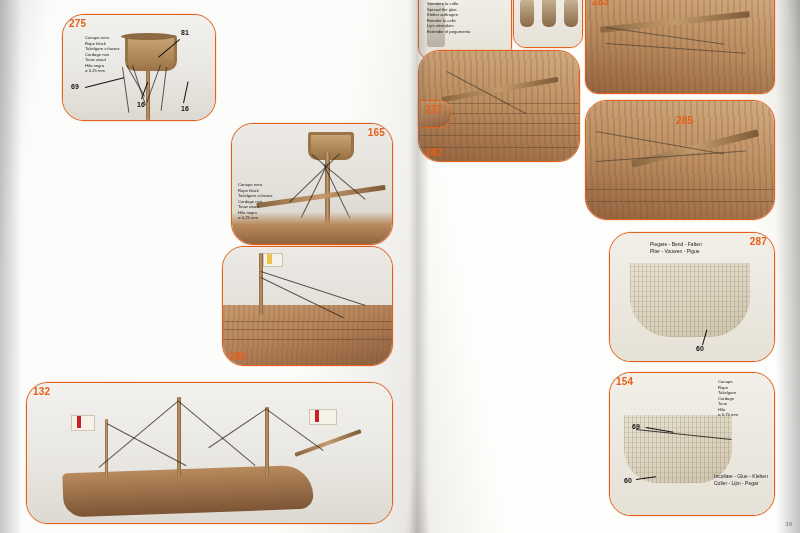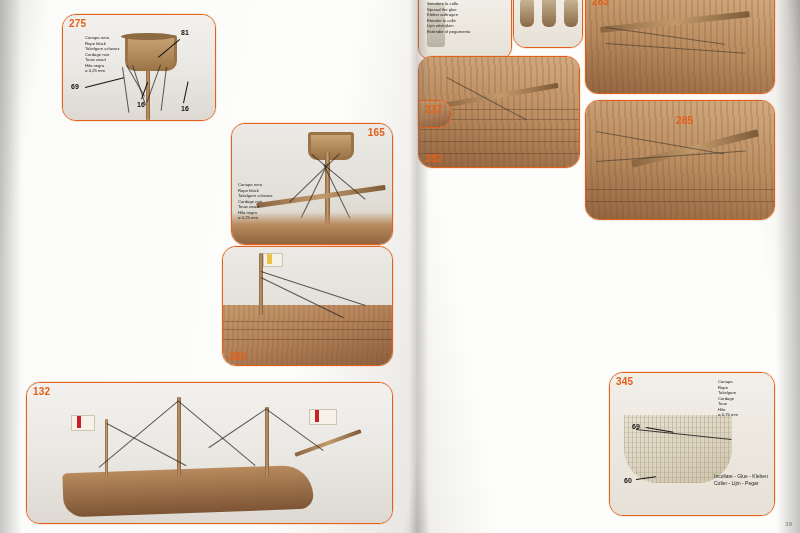--- a/index.html
+++ b/index.html
@@ -15,21 +15,21 @@
   
   .page-left,.page-right{position:absolute;top:0;bottom:0;}
   .page-left{left:0;width:418px;background:linear-gradient(100deg,#e3e3e1 0%,#fbfbf9 10%,#fdfdfb 70%,#e9e7e4 97%,#cfcdc9 100%);}
   .page-right{left:418px;right:0;background:linear-gradient(80deg,#d8d6d2 0%,#f0efec 3%,#fdfdfb 18%,#fdfdfb 82%,#eceae6 97%,#d2d0cc 100%);}
   .gutter{position:absolute;left:409px;top:0;width:20px;height:533px;
     background:linear-gradient(90deg,rgba(0,0,0,0) 0%,rgba(90,85,80,0.22) 45%,rgba(120,115,110,0.25) 55%,rgba(0,0,0,0) 100%);}
   .edge-shadow-l{position:absolute;left:0;top:0;width:22px;height:533px;background:linear-gradient(90deg,rgba(60,60,60,.28),rgba(0,0,0,0));}
   .edge-shadow-r{position:absolute;right:0;top:0;width:24px;height:533px;background:linear-gradient(270deg,rgba(60,60,60,.30),rgba(0,0,0,0));}
 
   
-  .panel{position:absolute;border:1.6px solid #e2601a;border-radius:14px;overflow:hidden;background:#efece6;
+  .panel{position:absolute;border:1.6px solid #e2601a;border-radius:22px;overflow:hidden;background:#efece6;
         box-shadow:0 0 0 .5px rgba(226,96,26,.25);}
   .panel .num{position:absolute;font-weight:bold;color:#e2601a;font-size:10px;z-index:6;letter-spacing:.2px;}
   .num.tl{left:6px;top:3px;}
   .num.tr{right:7px;top:3px;}
   .num.bl{left:6px;bottom:3px;}
 
   .cap{position:absolute;font-size:4.2px;line-height:1.32;color:#1d1d1d;z-index:6;white-space:pre-line;}
   .lbl{position:absolute;font-size:7px;color:#111;z-index:7;font-weight:600;}
   .leader{position:absolute;background:#111;height:1px;transform-origin:0 0;z-index:6;}
 
@@ -175,21 +175,21 @@
   </div>
 
   <div class="panel" style="left:585px;top:-8px;width:188px;height:100px;border-radius:0 0 13px 13px;">
     <div class="ph wood2"></div>
     <div class="mast" style="left:14px;top:26px;width:150px;height:6px;transform:rotate(-6deg);"></div>
     <div class="rope l" style="left:20px;top:34px;width:120px;transform:rotate(8deg);"></div>
     <div class="rope l" style="left:20px;top:50px;width:140px;transform:rotate(4deg);"></div>
     <span class="num tl">283</span>
   </div>
 
-  <div class="panel" style="left:418px;top:56px;width:160px;height:110px;text-decoration:underline;">
+  <div class="panel" style="left:418px;top:50px;width:160px;height:110px;text-decoration:underline;">
     <div class="ph wood2"></div>
     <div class="mast" style="left:22px;top:36px;width:118px;height:5px;transform:rotate(-10deg);"></div>
     <div class="hullline" style="left:0;top:52px;width:160px;"></div>
     <div class="hullline" style="left:0;top:62px;width:160px;"></div>
     <div class="hullline" style="left:0;top:72px;width:160px;"></div>
     <div class="hullline" style="left:0;top:84px;width:160px;"></div>
     <div class="hullline" style="left:0;top:96px;width:160px;"></div>
     <div class="rope l" style="left:28px;top:20px;width:90px;transform:rotate(28deg);"></div>
     <span class="num bl">282</span>
   </div>
@@ -203,27 +203,36 @@
     <div class="ph wood2"></div>
     <div class="mast" style="left:44px;top:44px;width:130px;height:7px;transform:rotate(-14deg);"></div>
     <div class="rope l" style="left:10px;top:30px;width:130px;transform:rotate(10deg);"></div>
     <div class="rope l" style="left:10px;top:60px;width:150px;transform:rotate(-4deg);"></div>
     <div class="hullline" style="left:0;top:88px;width:188px;"></div>
     <div class="hullline" style="left:0;top:100px;width:188px;"></div>
     <span class="num tl" style="left:90px;top:14px;">285</span>
   </div>
 
 
+  <div class="panel" style="left:609px;top:232px;width:164px;height:128px;">
+    <div class="ph tabletop"></div>
+    <div class="sail canvas-cloth" style="left:20px;top:30px;width:120px;height:74px;border-radius:0 0 40px 40px;"></div>
+    <span class="num tr">287</span>
+    <div class="cap" style="left:40px;top:8px;width:96px;font-size:5px;">Piegare - Bend - Falten
+Plier - Vouwen - Pigue</div>
+    <span class="lbl" style="left:86px;top:112px;">60</span>
+    <div class="leader" style="left:92px;top:112px;width:16px;transform:rotate(-74deg);"></div>
+  </div>
 
 
   <div class="panel" style="left:609px;top:372px;width:164px;height:142px;">
     <div class="ph tabletop"></div>
     <div class="sail canvas-cloth" style="left:14px;top:42px;width:108px;height:68px;border-radius:0 0 34px 34px;"></div>
     <div class="rope" style="left:26px;top:56px;width:96px;transform:rotate(6deg);opacity:.9;"></div>
-    <span class="num tl">345</span>
+    <span class="num tl">154</span>
     <div class="cap" style="left:108px;top:6px;width:48px;">Canapa
 Rope
 Takelgarn
 Cordage
 Toue
 Hilo
 ø 0,75 mm</div>
     <span class="lbl" style="left:22px;top:50px;">69</span>
     <div class="leader" style="left:36px;top:54px;width:28px;transform:rotate(10deg);"></div>
     <span class="lbl" style="left:14px;top:104px;">60</span>

